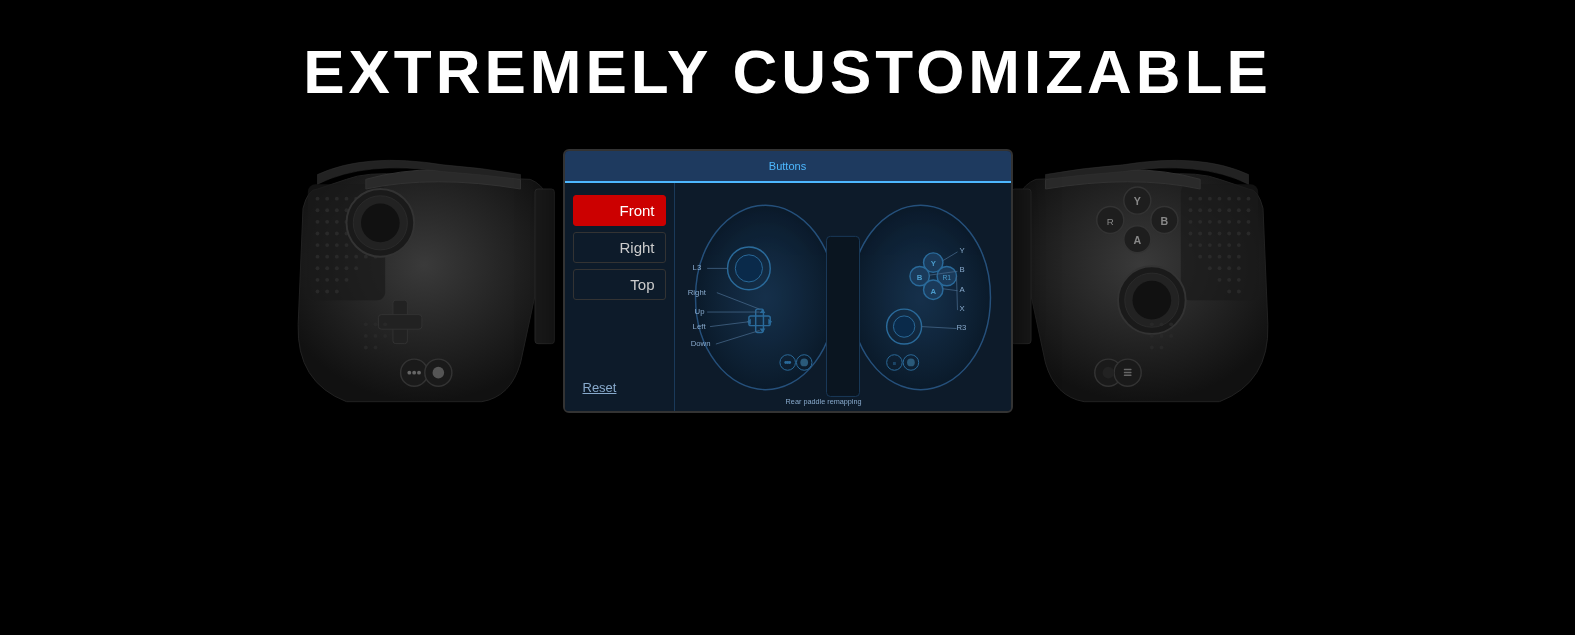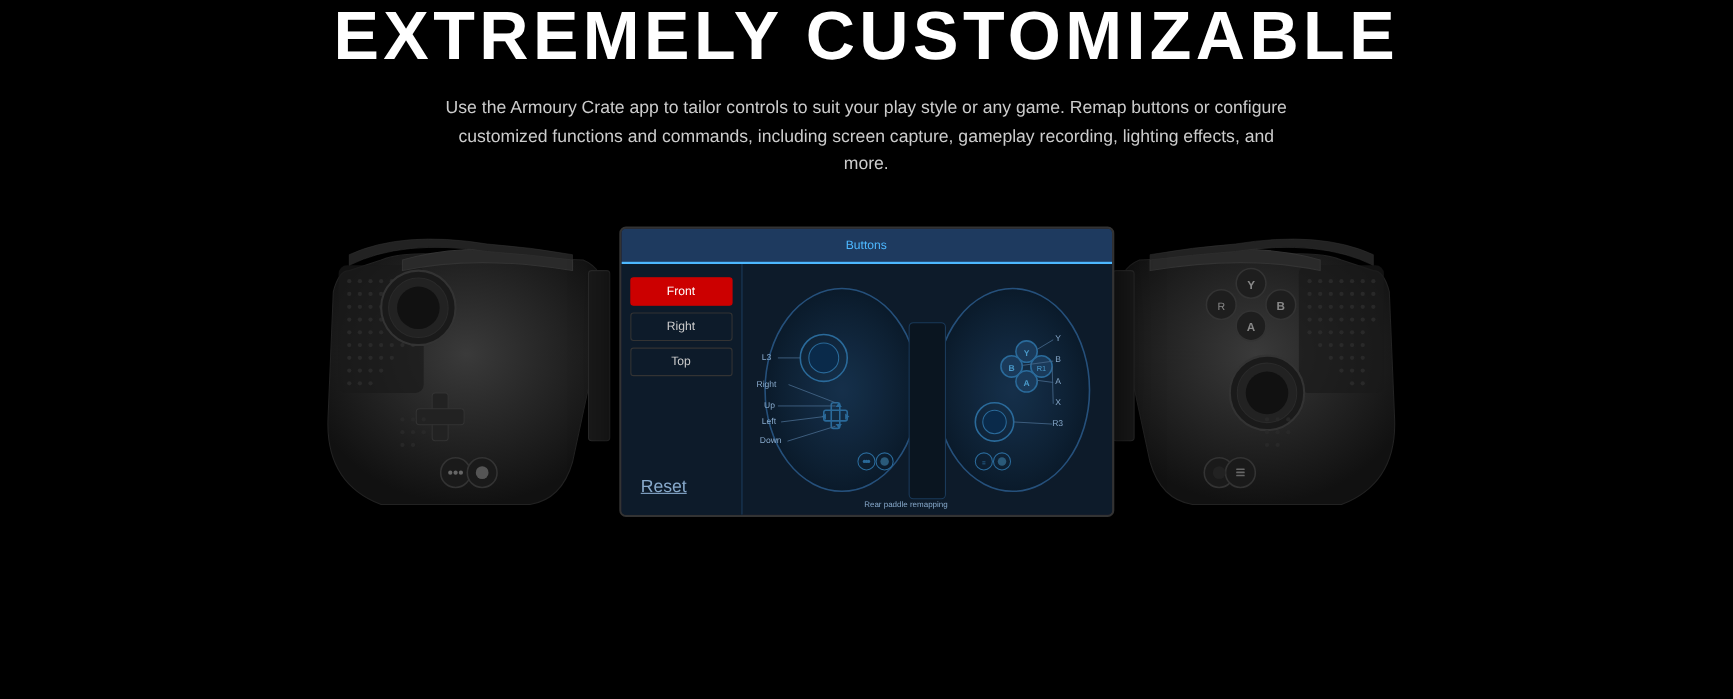--- a/index.html
+++ b/index.html
@@ -21,20 +21,21 @@
       height: 635px;
       background: #000;
       display: flex;
       flex-direction: column;
       align-items: center;
       position: relative;
     }
 
     .header-section {
       text-align: center;
+      padding-top: 38px;
       z-index: 2;
     }
 
     .main-title {
       font-size: 62px;
       font-weight: 900;
       letter-spacing: 4px;
       text-transform: uppercase;
       color: #fff;
       line-height: 1.1;
@@ -100,37 +101,37 @@
       background: #0d1b2a;
       padding: 12px 8px;
       display: flex;
       flex-direction: column;
       gap: 6px;
       border-right: 1px solid #1a3a5a;
     }
 
     .btn-item {
       padding: 6px 10px;
-      font-size: 11px;
-      text-align: center;
+      font-size: 15px;
+      text-align: right;
       color: #ccc;
       border: 1px solid #333;
       border-radius: 3px;
       cursor: pointer;
     }
 
     .btn-item.active {
       background: #cc0000;
       border-color: #cc0000;
       color: #fff;
     }
 
     .reset-link {
       margin-top: auto;
-      font-size: 16px;
+      font-size: 13px;
       color: #88aacc;
       text-decoration: underline;
       cursor: pointer;
       padding: 4px 10px;
     }
 
     
     .diagram-area {
       flex: 1;
       position: relative;
@@ -187,21 +188,20 @@
       z-index: 5;
     }
   </style>
 </head>
 <body>
 
 <div class="page-wrapper">
 
   <div class="header-section">
     <h1 class="main-title">EXTREMELY CUSTOMIZABLE</h1>
-    <p class="subtitle">Use the Armoury Crate app to tailor controls to suit your play style or any game. Remap buttons or configure customized functions and commands, including screen capture, gameplay recording, lighting effects, and more.</p>
   </div>
 
   <div class="scene">
 
     <div class="scene-left">
       <svg viewBox="0 0 330 300" class="left-ctrl-svg">
 
         <defs>
           <radialGradient id="bodyGradL" cx="50%" cy="40%" r="60%">
             <stop offset="0%" style="stop-color:#3a3a3a"></stop>

